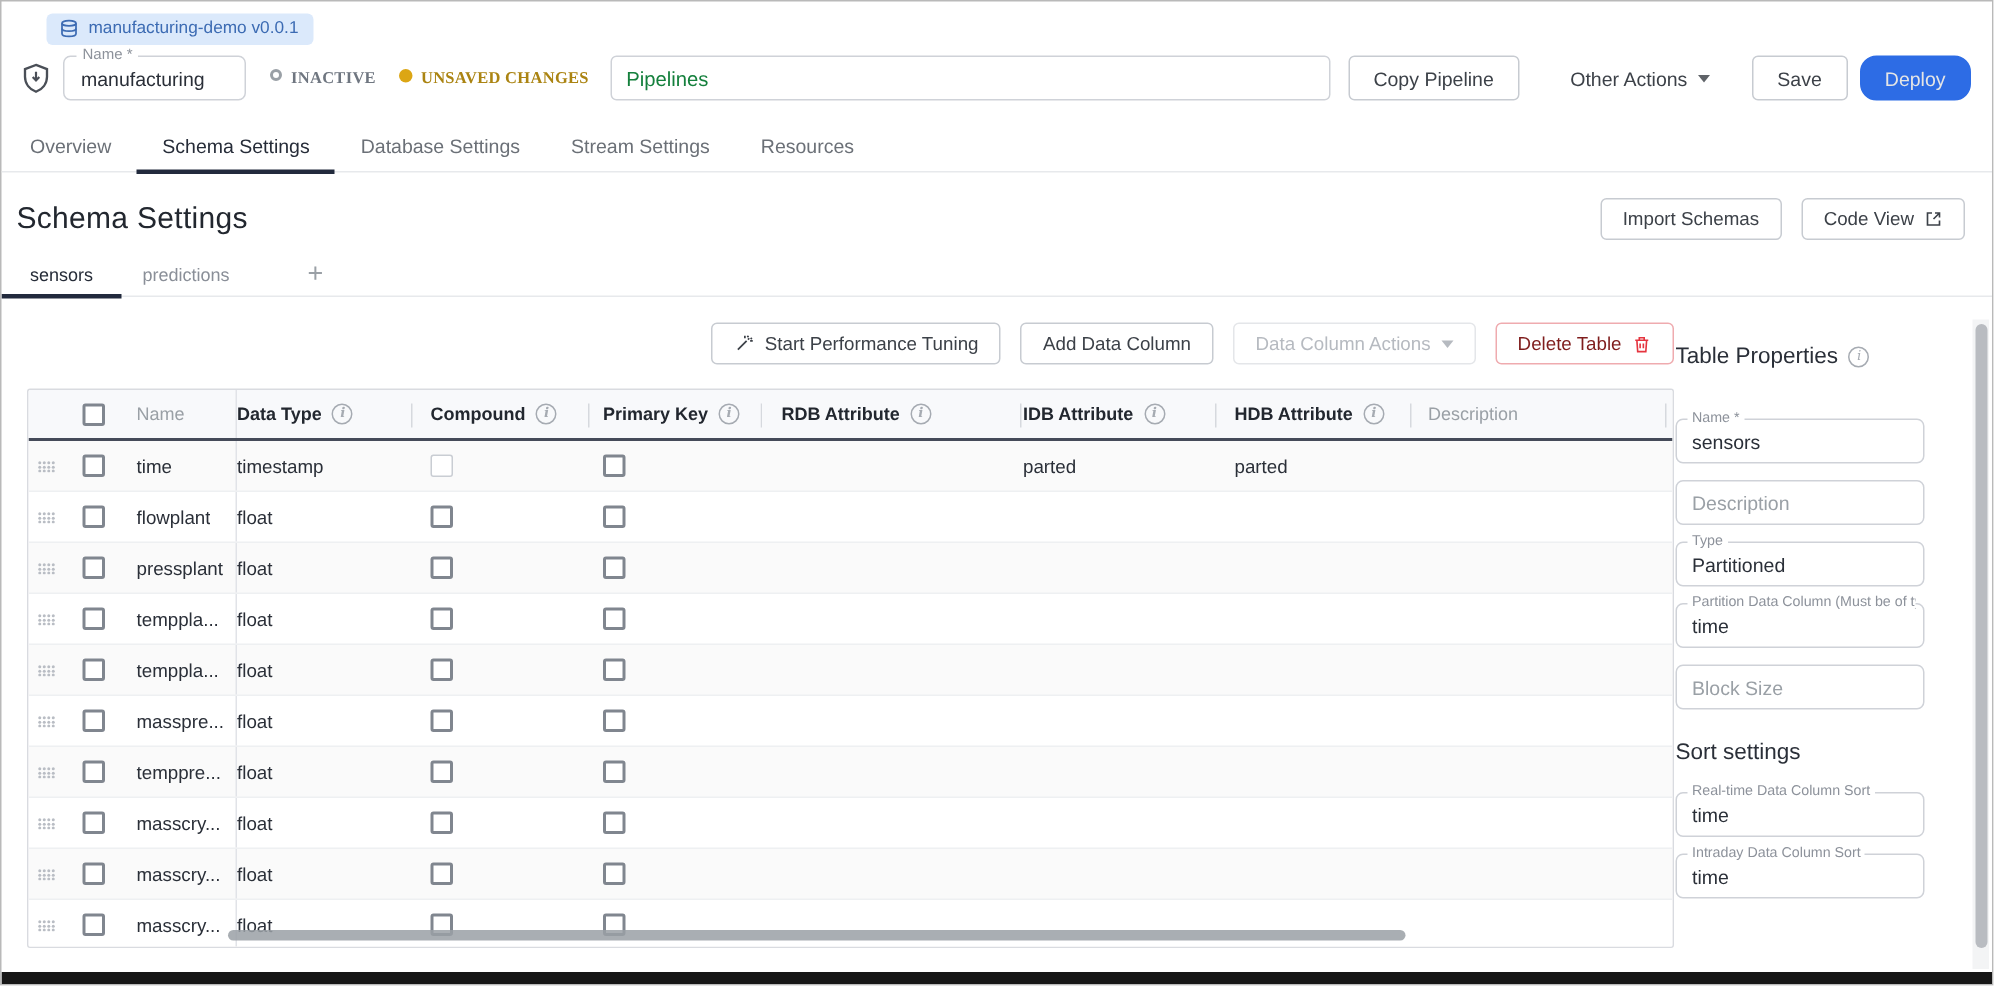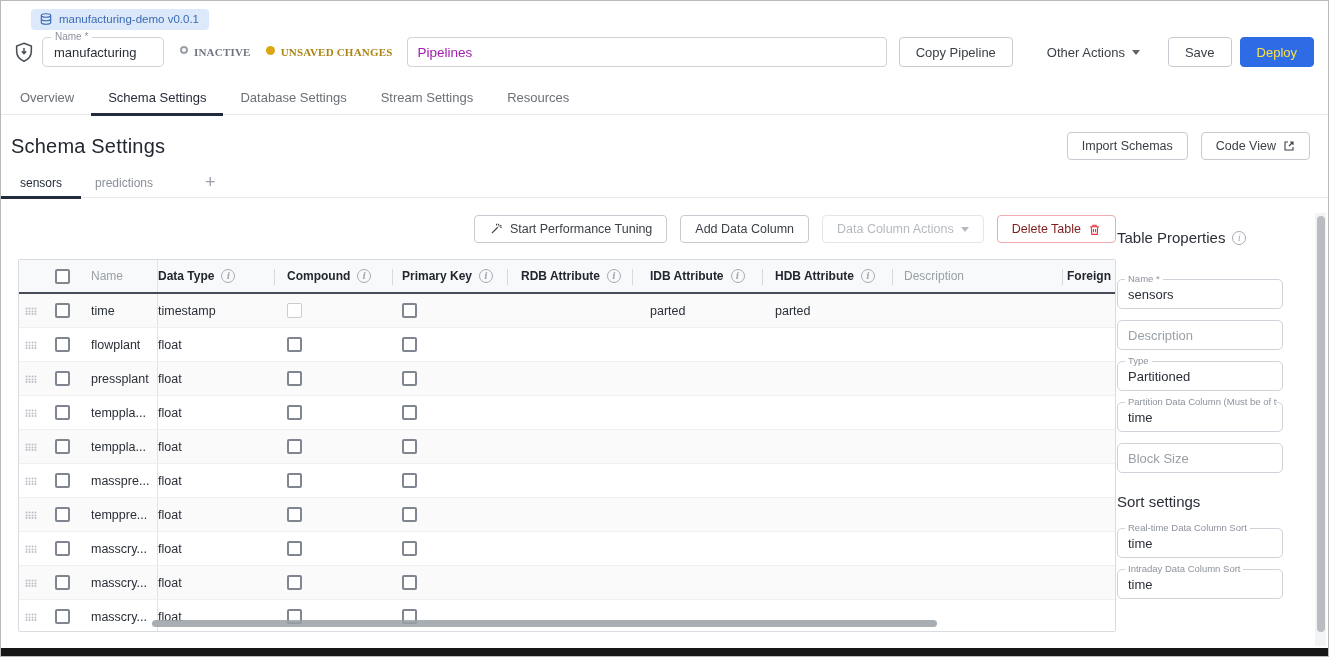--- a/index.html
+++ b/index.html
@@ -21,26 +21,26 @@
                    color:#8d929b; white-space:nowrap; max-width:150px; overflow:hidden; }
   .name-field { width:122px; margin-left:7px; }
   .field .fvalue { font-size:13px; color:#2a2f38; padding-left:11px; white-space:nowrap; overflow:hidden; }
   .status { display:flex; align-items:flex-start; gap:6px; font-size:11px; font-weight:bold; letter-spacing:.2px;font-family:Liberation Serif, serif; }
   .status-inactive { margin-left:16px; color:#6f7680; }
   .status-unsaved { margin-left:15px; color:#ab8412; }
   .ring { width:8px; height:8px; border:2px solid #9aa0a6; border-radius:50%; }
   .dot  { width:9px; height:9px; background:#dca614; border-radius:50%; }
   .pipelines-input { flex:1 1 auto; margin-left:14px; height:30px; border:1px solid #cfd2d8; border-radius:4px;
                      display:flex; align-items:center; }
-  .pipelines-input .ph { color:#a21caf; font-size:13.5px; padding-left:10px; }
+  .pipelines-input .ph { color:#15803d; font-size:13.5px; padding-left:10px; }
 
   .btn { height:30px; padding:0 16px; border:1px solid #c7cbd1; border-radius:4px; background:#fff;
          font-family:"Liberation Sans",sans-serif; font-size:13px; color:#3c4148;
          display:inline-flex; align-items:center; gap:7px; white-space:nowrap; cursor:pointer; }
-  .btn-primary { background:#2d6ce5; border-color:#2d6ce5; color:#fde047; font-weight:500; }
+  .btn-primary { background:#2d6ce5; border-color:#2d6ce5; color:#e5e5e5; font-weight:500;border-radius:11px; }
   .btn-text { border:none; background:transparent; padding:0 8px; }
   .caret { width:0; height:0; border-left:4px solid transparent; border-right:4px solid transparent;
            border-top:5px solid #5f6368; display:inline-block; }
   .ml12 { margin-left:12px; } .ml26 { margin-left:26px; } .ml20 { margin-left:20px; } .ml8 { margin-left:8px; }
 
   
   .tabs-row { position:absolute; top:80px; left:0; right:0; height:34px; border-bottom:1px solid #e7e9ec;
               display:flex; align-items:center; padding-left:2px; }
   .tab { position:relative; height:34px; display:flex; align-items:center; padding:0 17px;
          font-size:13px; color:#6b7077; cursor:pointer; }
@@ -75,21 +75,21 @@
   .trow:nth-of-type(even) { background:#fafafa; }
   .thead > div, .trow > .cell { height:100%; display:flex; align-items:center; overflow:hidden; flex:0 0 auto; }
   
   .thead > :nth-child(1), .trow > :nth-child(1) { width:24px; justify-content:center; }
   .thead > :nth-child(2), .trow > :nth-child(2) { width:38px; justify-content:center; }
   .thead > :nth-child(3), .trow > :nth-child(3) { width:76px; padding-left:10px; }
   .thead > :nth-child(4), .trow > :nth-child(4) { width:117px; }
   .thead > :nth-child(5), .trow > :nth-child(5) { width:118px; padding-left:13px; }
   .thead > :nth-child(6), .trow > :nth-child(6) { width:115px; padding-left:10px; }
   .thead > :nth-child(7), .trow > :nth-child(7) { width:125px; padding-left:14px; }
-  .thead > :nth-child(8), .trow > :nth-child(8) { width:130px; padding-left:18px; }
+  .thead > :nth-child(8), .trow > :nth-child(8) { width:130px; padding-left:2px;margin-left:48px; }
   .thead > :nth-child(9), .trow > :nth-child(9) { width:130px; padding-left:13px; }
   .thead > :nth-child(10), .trow > :nth-child(10) { width:170px; padding-left:12px; }
   .thead > :nth-child(11), .trow > :nth-child(11) { flex:1 1 auto; padding-left:5px; }
   .thead > :nth-child(4), .trow > :nth-child(4) { border-left:1px solid #e1e3e8; }
   .hcell { font-size:12px; font-weight:bold; color:#22272f; gap:7px; position:relative; white-space:nowrap; }
   .hcell.muted { color:#9aa0a6; font-weight:normal; }
   .thead > :nth-child(n+5)::before { content:""; position:absolute; left:0; top:9px; height:16px;
         border-left:1px solid #d6d9de; }
   .hlabel { overflow:hidden; text-overflow:clip; white-space:nowrap; }
   .info-i { flex:0 0 auto; width:14px; height:14px; border:1px solid #a6abb2; border-radius:50%; color:#a6abb2;

